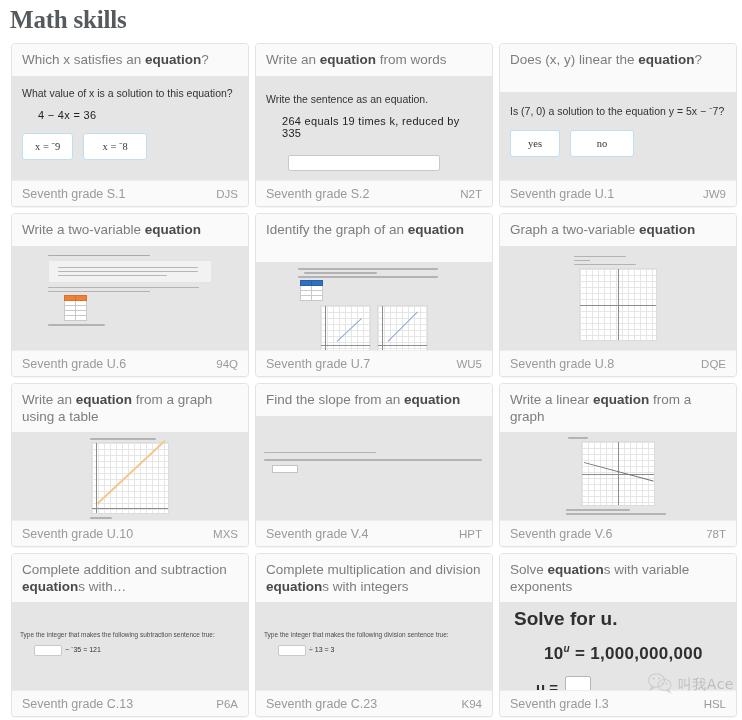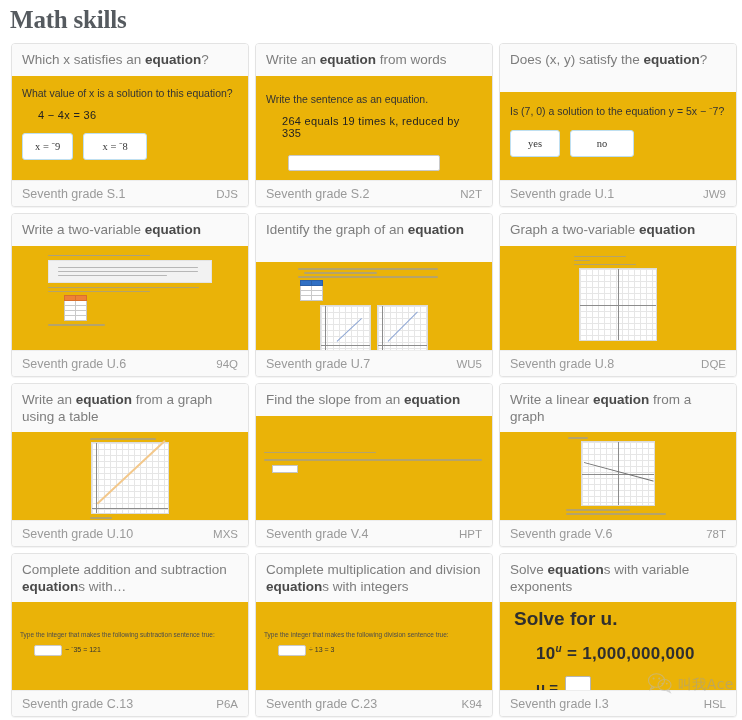--- a/index.html
+++ b/index.html
@@ -49,21 +49,21 @@
     padding: 8px 10px 7px 10px;
     font-size: 13.5px;
     line-height: 16.5px;
     color: #7d7d7d;
     min-height: 31px;
   }
   .card-header.two-line { min-height: 48px; }
   .card-header b { color: #4a4a4a; font-weight: bold; }
   .card-body {
     flex: 1;
-    background: #eab308;
+    background: #e5e5e5;
     position: relative;
     overflow: hidden;
     padding: 0;
   }
   .card-footer {
     border-top: 1px solid #ededed;
     background: #fafafa;
     height: 26px;
     display: flex;
     align-items: center;
@@ -158,21 +158,21 @@
 
   .row-flex { display: flex; gap: 6px; justify-content: center; }
 
   
   .bigpv { padding: 4px 10px 0 14px; }
   .bigpv .solve {
     font-size: 19px; font-weight: bold; color: #2f2f2f; margin-top: 2px;
   }
   .bigpv .expr {
     font-size: 17px; font-weight: bold; color: #2f2f2f;
-    margin-top: 13px; margin-left: 22px; letter-spacing: .3px;
+    margin-top: 13px; margin-left: 30px; letter-spacing: .3px;
   }
   .bigpv .expr sup { font-size: 10px; font-style: italic; font-weight: bold; }
   .bigpv .ueq {
     font-size: 15px; font-weight: bold; color: #2f2f2f;
     margin-top: 12px; margin-left: 22px;
     display: flex; align-items: center; gap: 7px;
   }
   .bigpv .ueq .bx {
     width: 26px; height: 24px; border: 1px solid #b5b5b5; background: #fff; border-radius: 2px;
   }
@@ -232,21 +232,21 @@
         </div>
       </div>
       <div class="card-footer">
         <span>Seventh grade S.2</span>
         <span class="code">N2T</span>
       </div>
     </div>
 
     <div class="card">
       <div class="card-header two-line">
-        <span>Does (x, y) satisfy the </span><b>equation</b><span>?</span>
+        <span>Does (x, y) linear the </span><b>equation</b><span>?</span>
       </div>
       <div class="card-body">
         <div class="pv" style="padding-top:12px;">
           <div class="q">Is (7, 0) a solution to the equation y = 5x − ⁻7?</div>
           <div class="choices">
             <div class="choice">yes</div>
             <div class="choice wide">no</div>
           </div>
         </div>
       </div>

